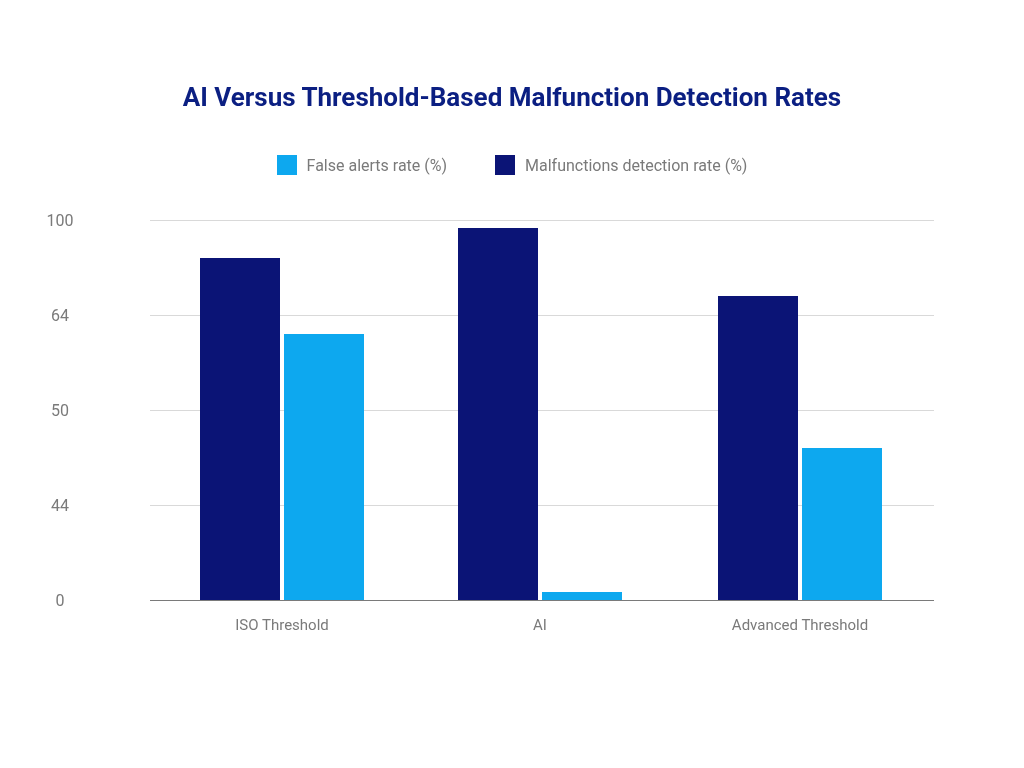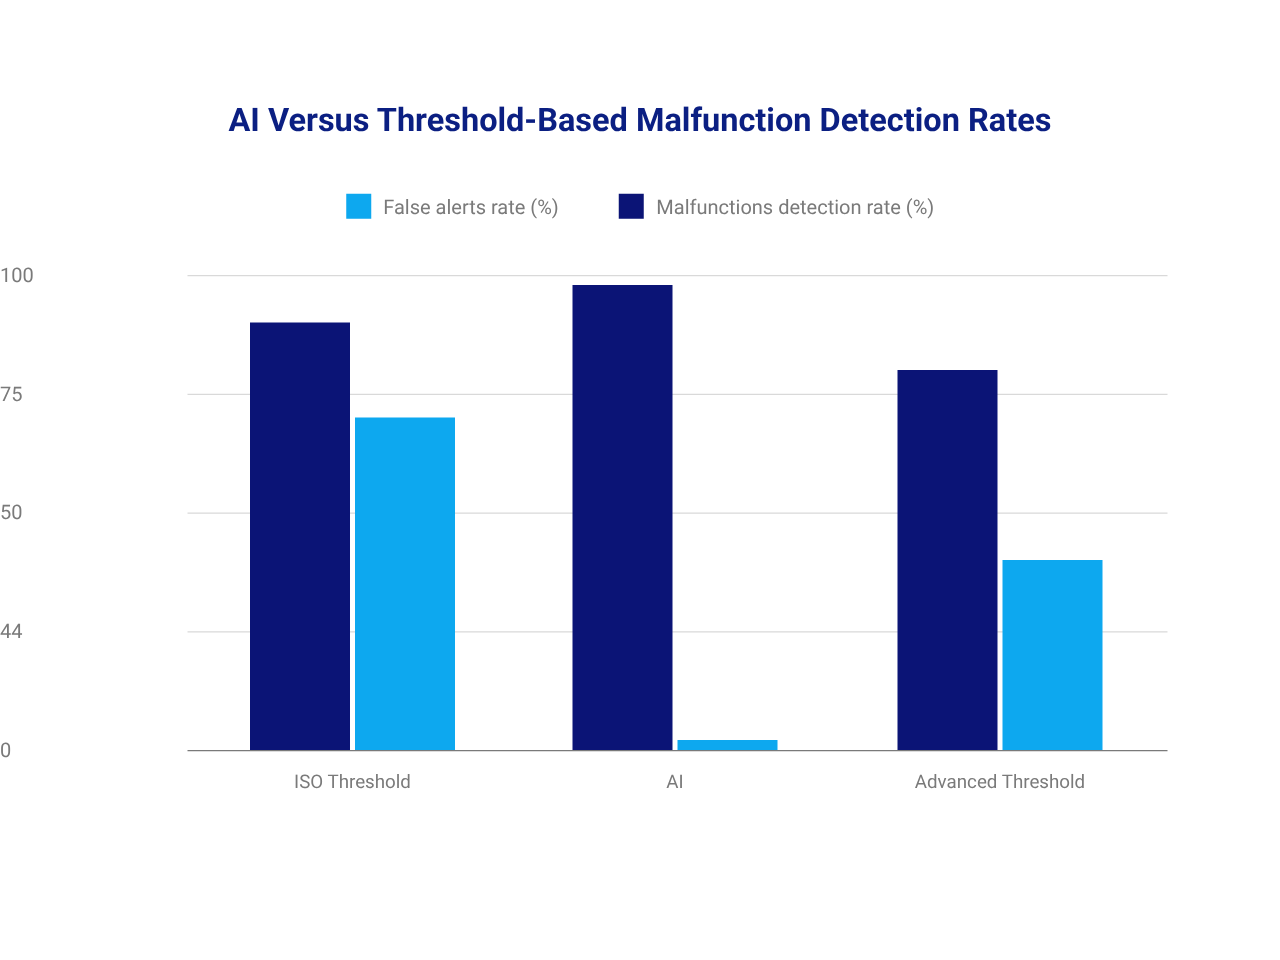--- a/index.html
+++ b/index.html
@@ -55,21 +55,21 @@
   .axis-border {
     position: absolute;
     left: 150px;
     right: 90px;
     height: 0;
     border-top: 1px solid #7a7a7a;
   }
   .ytick {
     position: absolute;
     width: 120px;
-    text-align: left;
+    text-align: center;
     left: 0;
     transform: translateY(-50%);
     font-size: 16px;
     color: #7a7a7a;
   }
   .xtick {
     position: absolute;
     top: 616px;
     font-size: 15px;
     color: #7a7a7a;
@@ -104,21 +104,21 @@
 
   <div class="axis-border" style="top:600px"></div>
   <div class="gridline" style="top:505px"></div>
   <div class="gridline" style="top:410px"></div>
   <div class="gridline" style="top:315px"></div>
   <div class="gridline" style="top:220px"></div>
 
   <div class="ytick" style="top:600px">0</div>
   <div class="ytick" style="top:505px">44</div>
   <div class="ytick" style="top:410px">50</div>
-  <div class="ytick" style="top:315px">75</div>
+  <div class="ytick" style="top:315px">64</div>
   <div class="ytick" style="top:220px">100</div>
 
   <div class="xtick" style="left:282px">ISO Threshold</div>
   <div class="xtick" style="left:540px">AI</div>
   <div class="xtick" style="left:800px">Advanced Threshold</div>
 
   <div class="bar dark" style="left:200px; width:80px; height:342px"></div>
   <div class="bar light" style="left:284px; width:80px; height:266px"></div>
 
   <div class="bar dark" style="left:458px; width:80px; height:372px"></div>

